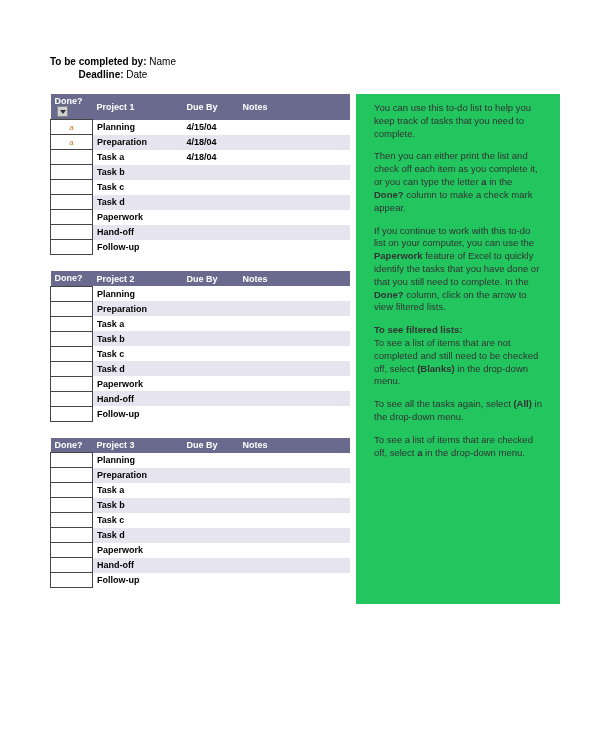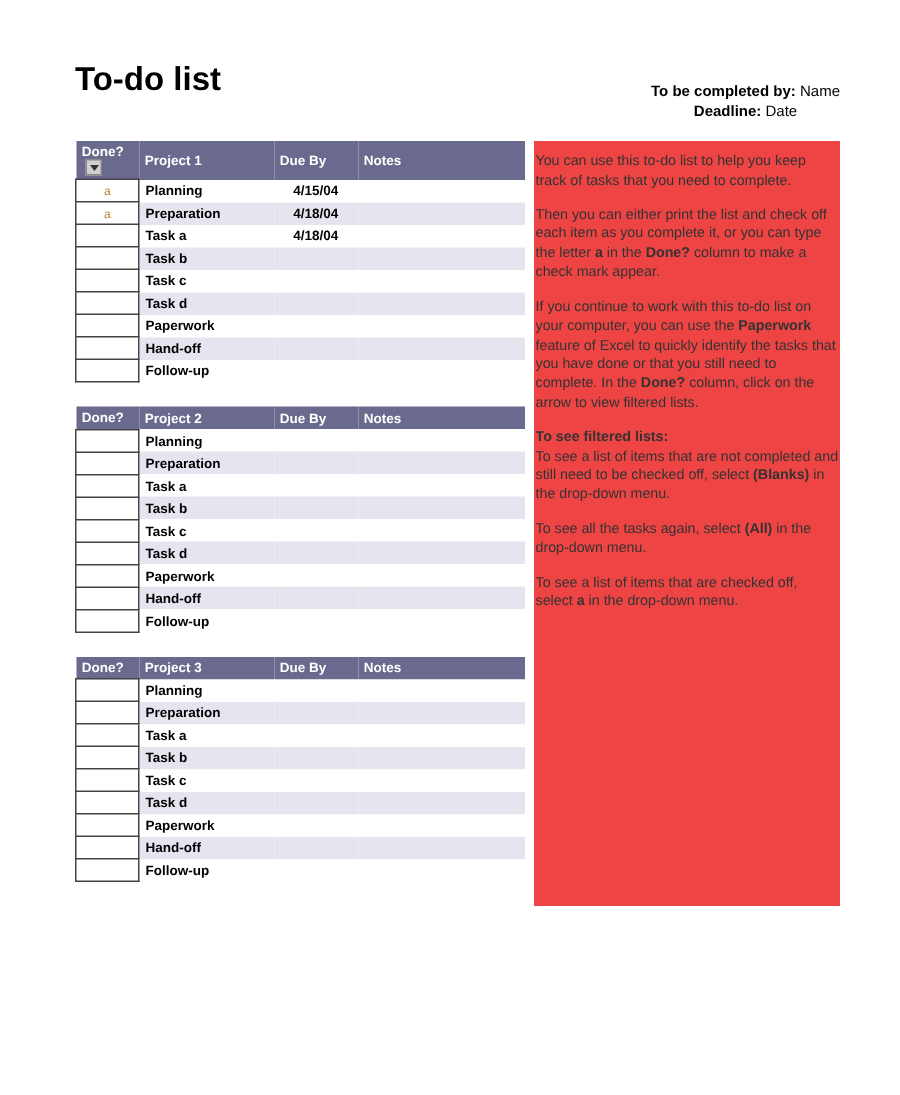--- a/index.html
+++ b/index.html
@@ -13,22 +13,22 @@
     color: #000;
   }
   .header { display: flex; justify-content: space-between; align-items: flex-start; margin-bottom: 12px; }
   .title { font-size: 22px; font-weight: bold; }
   .meta { text-align: center; padding-top: 16px; font-size: 10px; }
   .meta div { margin-bottom: 2px; }
   .content { display: flex; gap: 6px; }
   .tables { flex: 0 0 300px; }
   .sidebar {
     flex: 1;
-    background: #ef4444;
-    padding: 8px 1px;
+    background: #22c55e;
+    padding: 8px 18px;
     font-size: 9.5px;
     line-height: 1.35;
     color: #333;
   }
   .sidebar p { margin: 0 0 10px 0; }
   .sidebar b { font-weight: bold; }
   table { border-collapse: collapse; width: 100%; margin-bottom: 16px; table-layout: fixed; }
   th, td { padding: 0; height: 15px; }
   thead tr { background: #6a6a8e; color: #fff; }
   thead th { font-size: 9px; font-weight: bold; text-align: left; padding: 2px 4px; }
@@ -40,21 +40,21 @@
   tbody td { font-size: 9px; padding: 1px 4px; }
   tbody td.done-cell {
     background: #fff;
     border: 1px solid #444;
     text-align: center;
     font-size: 8px;
     color: #c08030;
     padding: 0;
   }
   tbody td.task-cell { font-weight: bold; }
-  tbody td.due-cell { font-weight: bold; text-align: center; }
+  tbody td.due-cell { font-weight: bold; }
   .filter-btn {
     display: inline-block;
     width: 11px;
     height: 11px;
     background: #d0d0d0;
     border: 1px solid #888;
     vertical-align: middle;
     position: relative;
     margin-left: 2px;
   }
@@ -64,21 +64,20 @@
     top: 3px; left: 2px;
     border-left: 3px solid transparent;
     border-right: 3px solid transparent;
     border-top: 4px solid #333;
   }
 </style>
 </head>
 <body>
 
 <div class="header">
-  <div class="title">To-do list</div>
   <div class="meta">
     <div>
       <b><span>To be completed by: </span></b><span>Name</span>
     </div>
     <div>
       <b><span>Deadline: </span></b><span>Date</span>
     </div>
   </div>
 </div>
 

